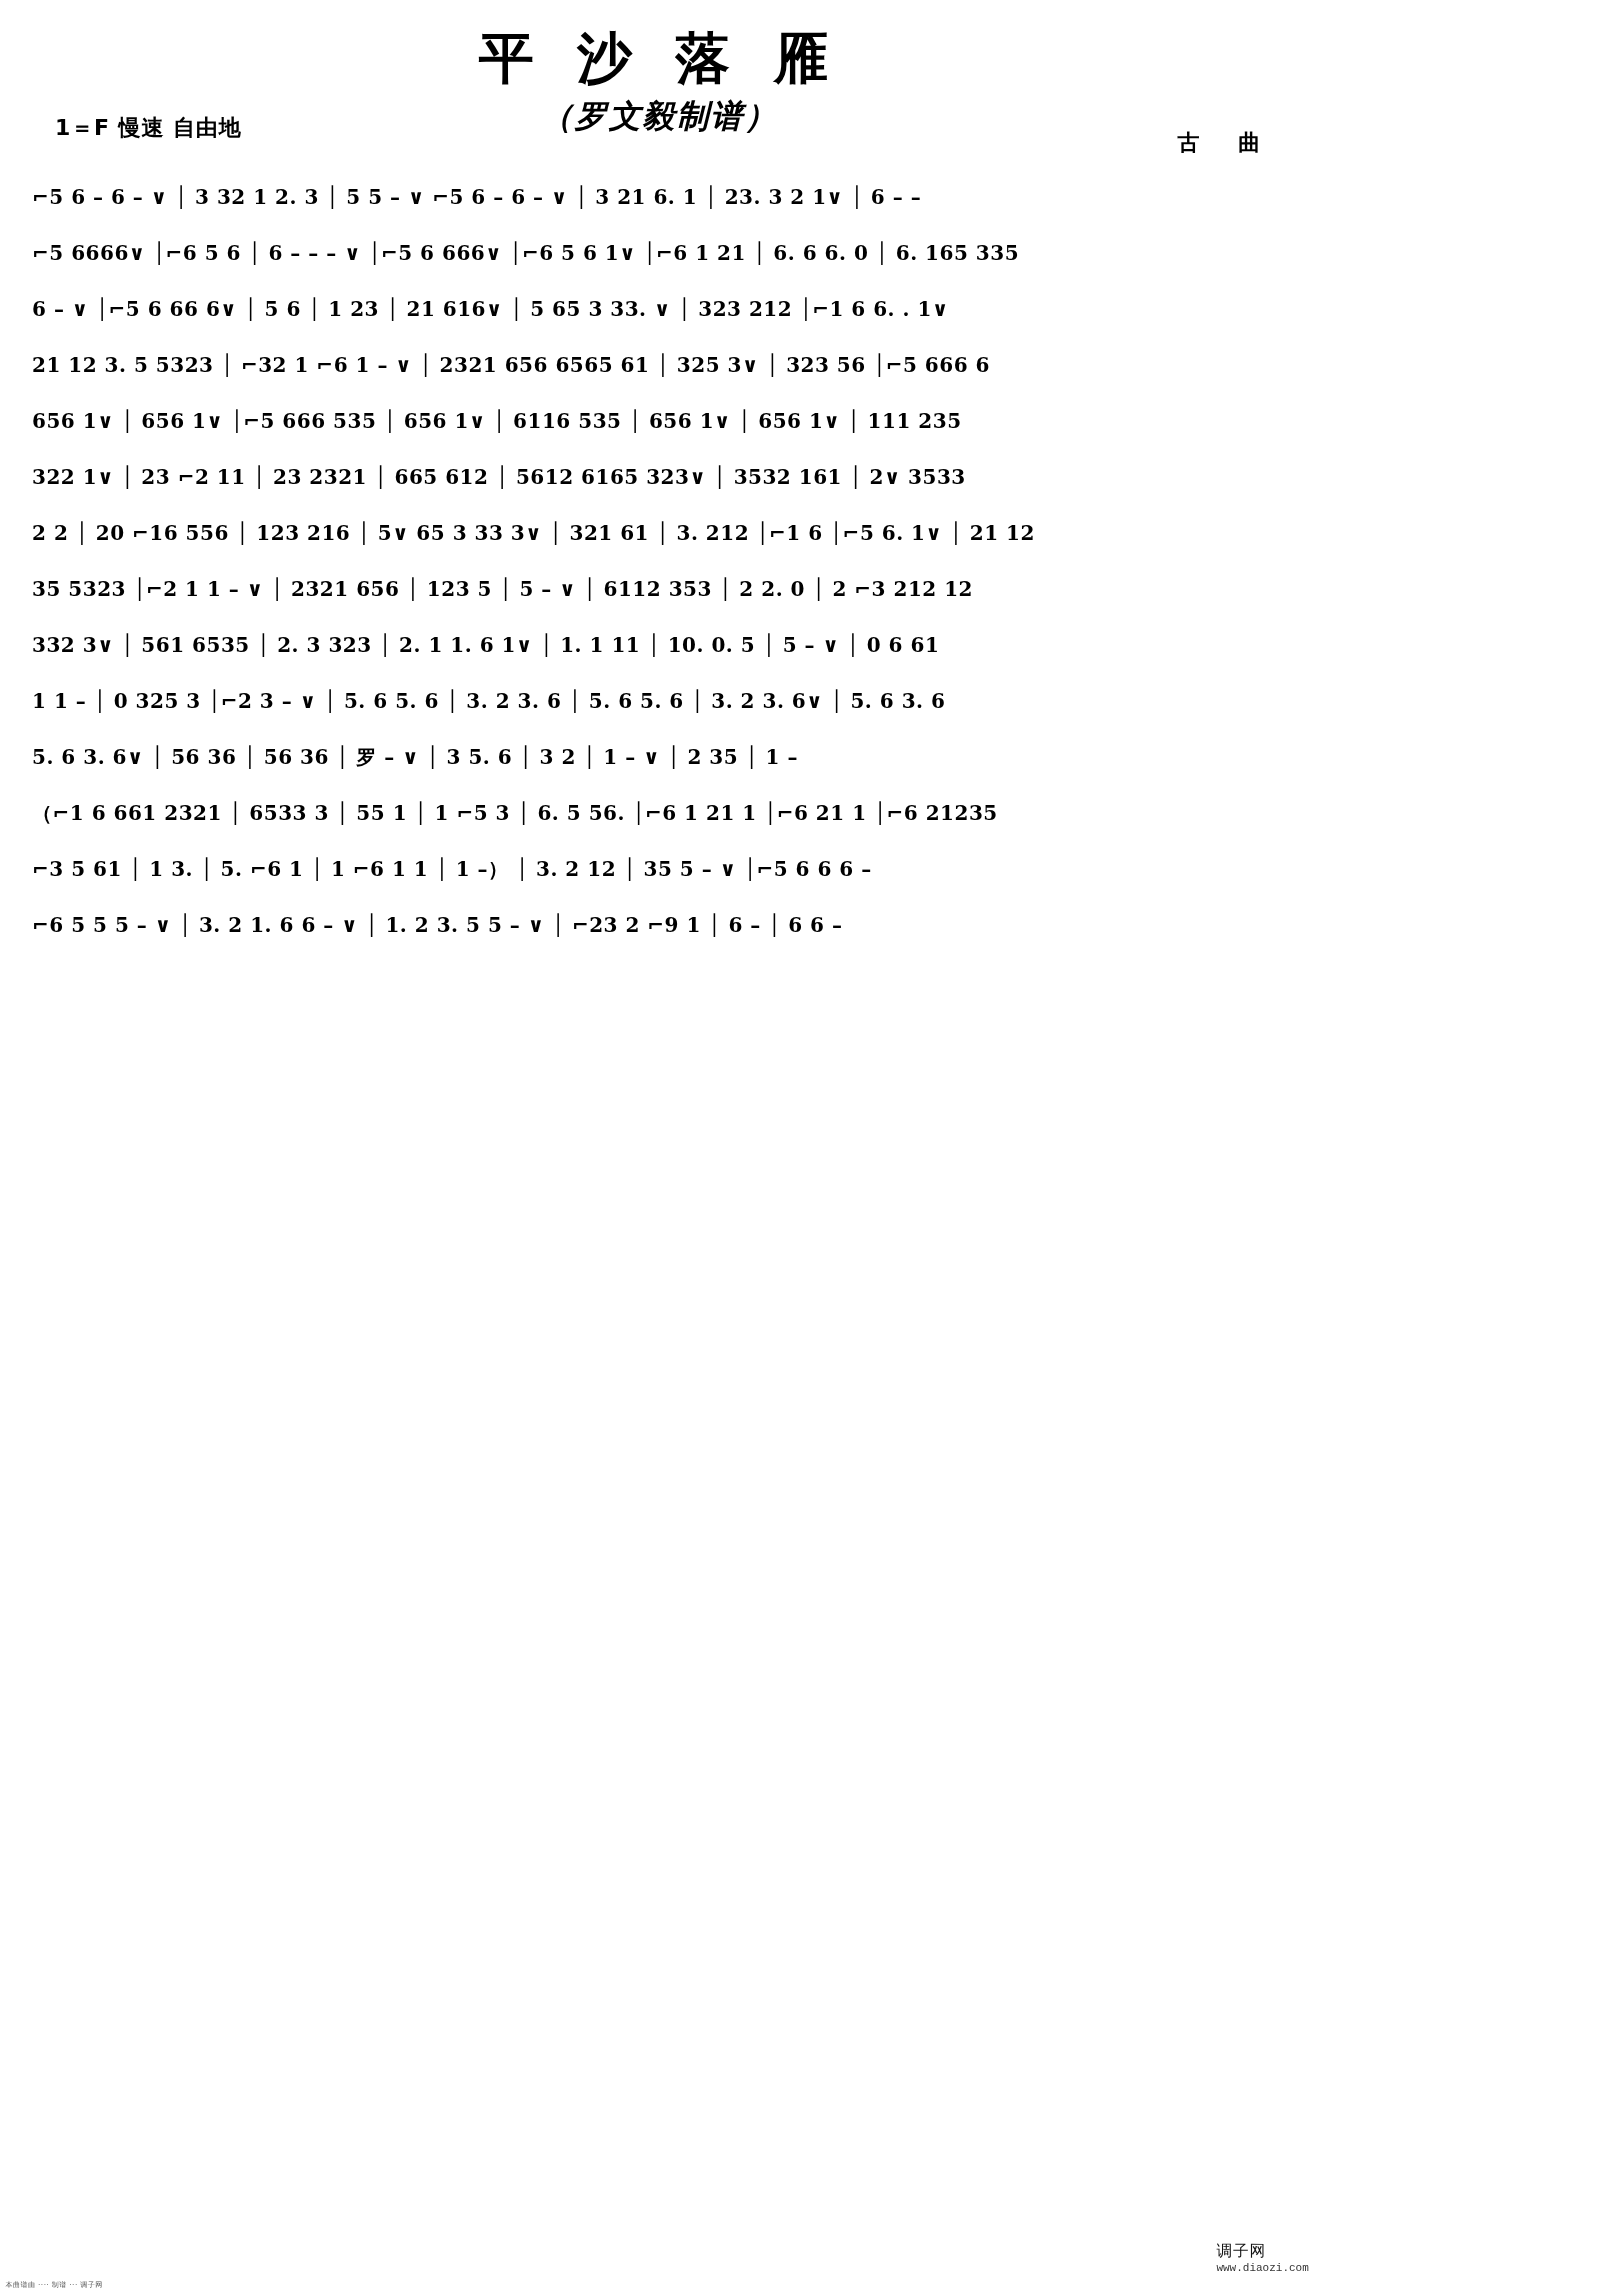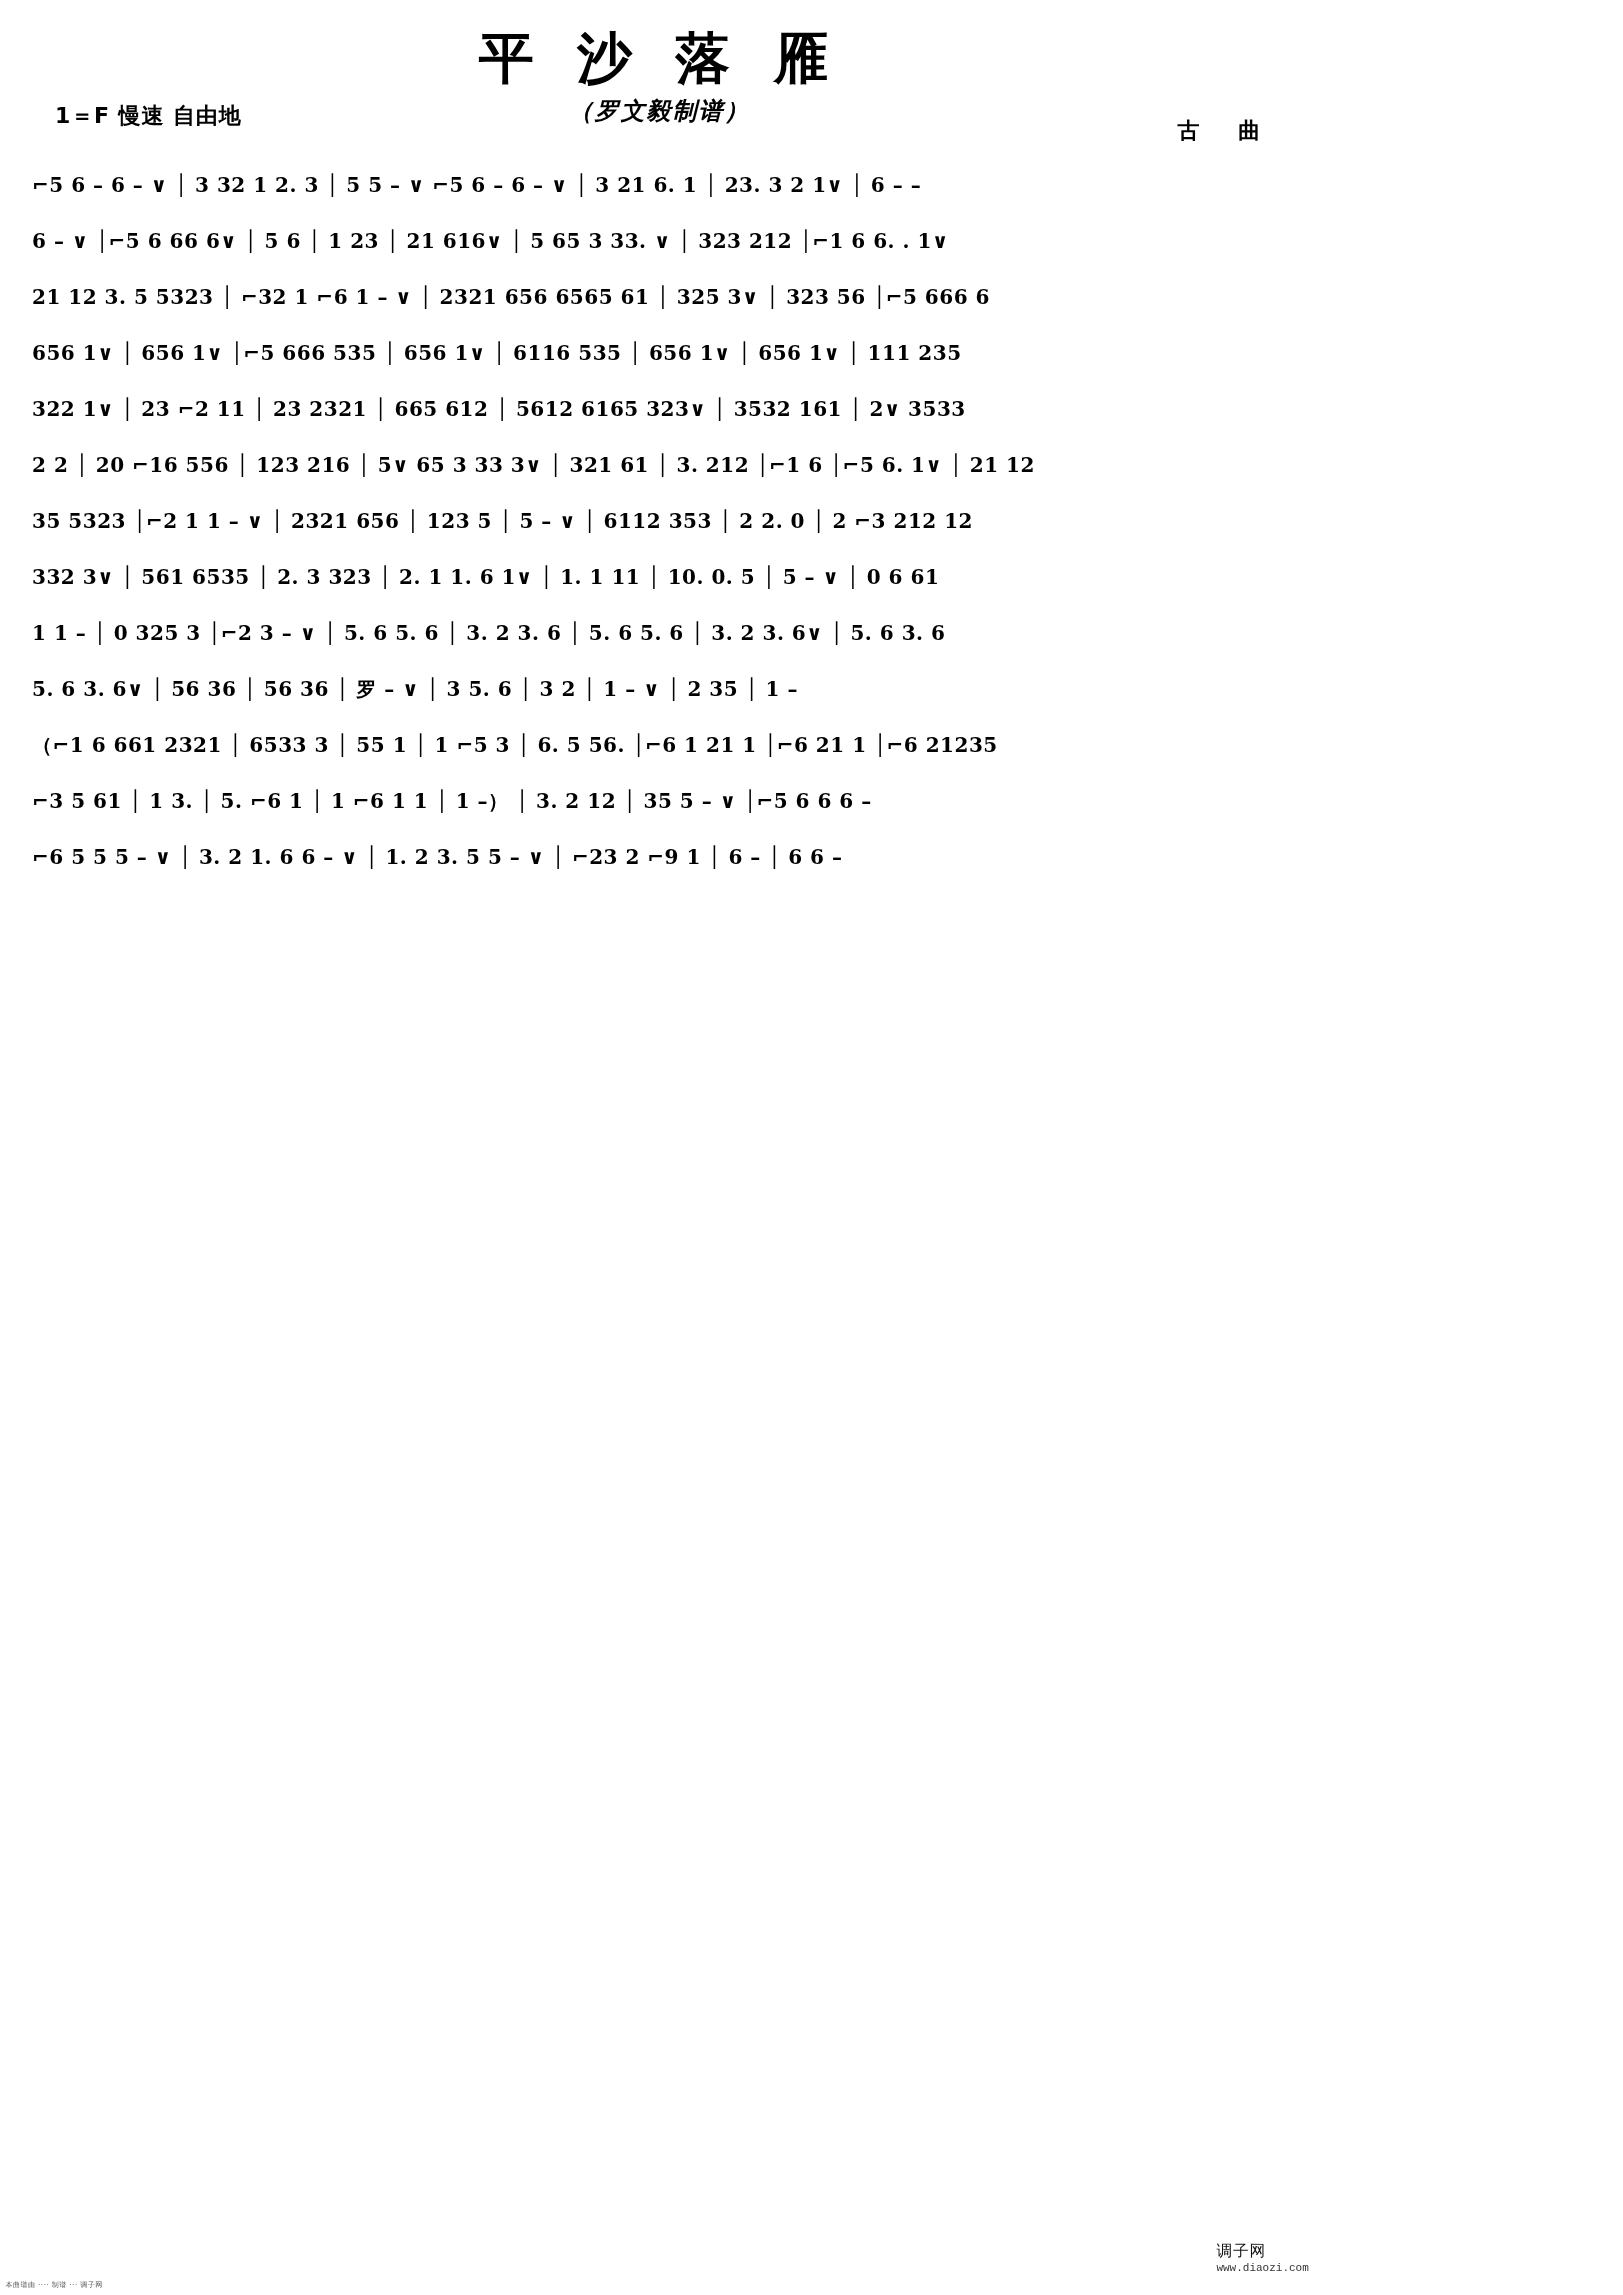--- a/index.html
+++ b/index.html
@@ -31,21 +31,21 @@
     font-size: 55px;
     letter-spacing: 12px;
     margin: 8.3px 0 0 0;
     line-height: 1.15;
   }
   .subtitle {
     text-align: center;
     font-family: Liberation Serif, serif;
     font-weight: bold;
     font-style: italic;
-    font-size: 24px;
+    font-size: 32px;
     margin: 4.6px 0 0 0;
     letter-spacing: 1.9px;
   }
   .meta-row {
     position: relative;
     height: 32px;
     margin-top: -30px;
     text-align: right;
   }
   .key-info {
@@ -121,20 +121,21 @@
   <h1 class="title">平 沙 落 雁</h1>
   <div class="subtitle">（罗文毅制谱）</div>
 
   <div class="meta-row">
     <div class="key-info">1＝F  慢速  自由地</div>
     <div class="composer">古　曲</div>
   </div>
 
   <div class="music">
     <div class="staff-line">⌐5 6 – 6 – ∨ │ 3  32  1  2. 3 │ 5  5 – ∨ ⌐5 6 – 6 – ∨ │ 3  21  6.  1 │ 23. 3  2  1∨ │ 6  – –</div>
+    <div class="staff-line">⌐5 6666∨ │⌐6 5  6 │ 6  –  – – ∨ │⌐5 6  666∨ │⌐6 5 6 1∨ │⌐6 1  21 │ 6. 6  6. 0 │ 6. 165  335</div>
     <div class="staff-line">6 – ∨ │⌐5 6 66  6∨ │ 5  6 │ 1  23 │ 21  616∨ │ 5  65  3  33. ∨ │ 323  212 │⌐1 6  6. .  1∨</div>
     <div class="staff-line">21  12  3. 5  5323 │ ⌐32 1  ⌐6 1 – ∨ │ 2321  656  6565  61 │ 325  3∨ │ 323  56 │⌐5 666  6</div>
     <div class="staff-line">656  1∨ │ 656  1∨ │⌐5 666  535 │ 656  1∨ │ 6116  535 │ 656  1∨ │ 656  1∨ │ 111  235</div>
     <div class="staff-line">322  1∨ │ 23  ⌐2 11 │ 23  2321 │ 665  612 │ 5612  6165  323∨ │ 3532  161 │ 2∨ 3533</div>
     <div class="staff-line">2  2 │ 20  ⌐16 556 │ 123  216 │ 5∨ 65  3  33  3∨ │ 321  61 │ 3. 212 │⌐1 6 │⌐5 6. 1∨ │ 21  12</div>
     <div class="staff-line">35  5323 │⌐2 1  1 – ∨ │ 2321  656 │ 123  5 │ 5  – ∨ │ 6112  353 │ 2  2. 0 │ 2 ⌐3 212  12</div>
     <div class="staff-line">332  3∨ │ 561  6535 │ 2. 3  323 │ 2. 1  1. 6  1∨ │ 1. 1  11 │ 10.  0. 5 │ 5  – ∨ │ 0  6  61</div>
     <div class="staff-line">1  1 –  │ 0  325  3 │⌐2 3 – ∨ │ 5. 6  5. 6 │ 3. 2  3. 6 │ 5. 6  5. 6 │ 3. 2  3. 6∨ │ 5. 6  3. 6</div>
     <div class="staff-line">5. 6  3. 6∨ │ 56  36 │ 56  36 │ 罗 – ∨ │ 3  5. 6 │ 3  2 │ 1  – ∨ │ 2  35 │ 1 –</div>
     <div class="staff-line">（⌐1 6 661  2321 │ 6533  3 │ 55  1 │ 1 ⌐5 3 │ 6. 5  56. │⌐6 1  21 1 │⌐6 21 1 │⌐6 21235</div>

